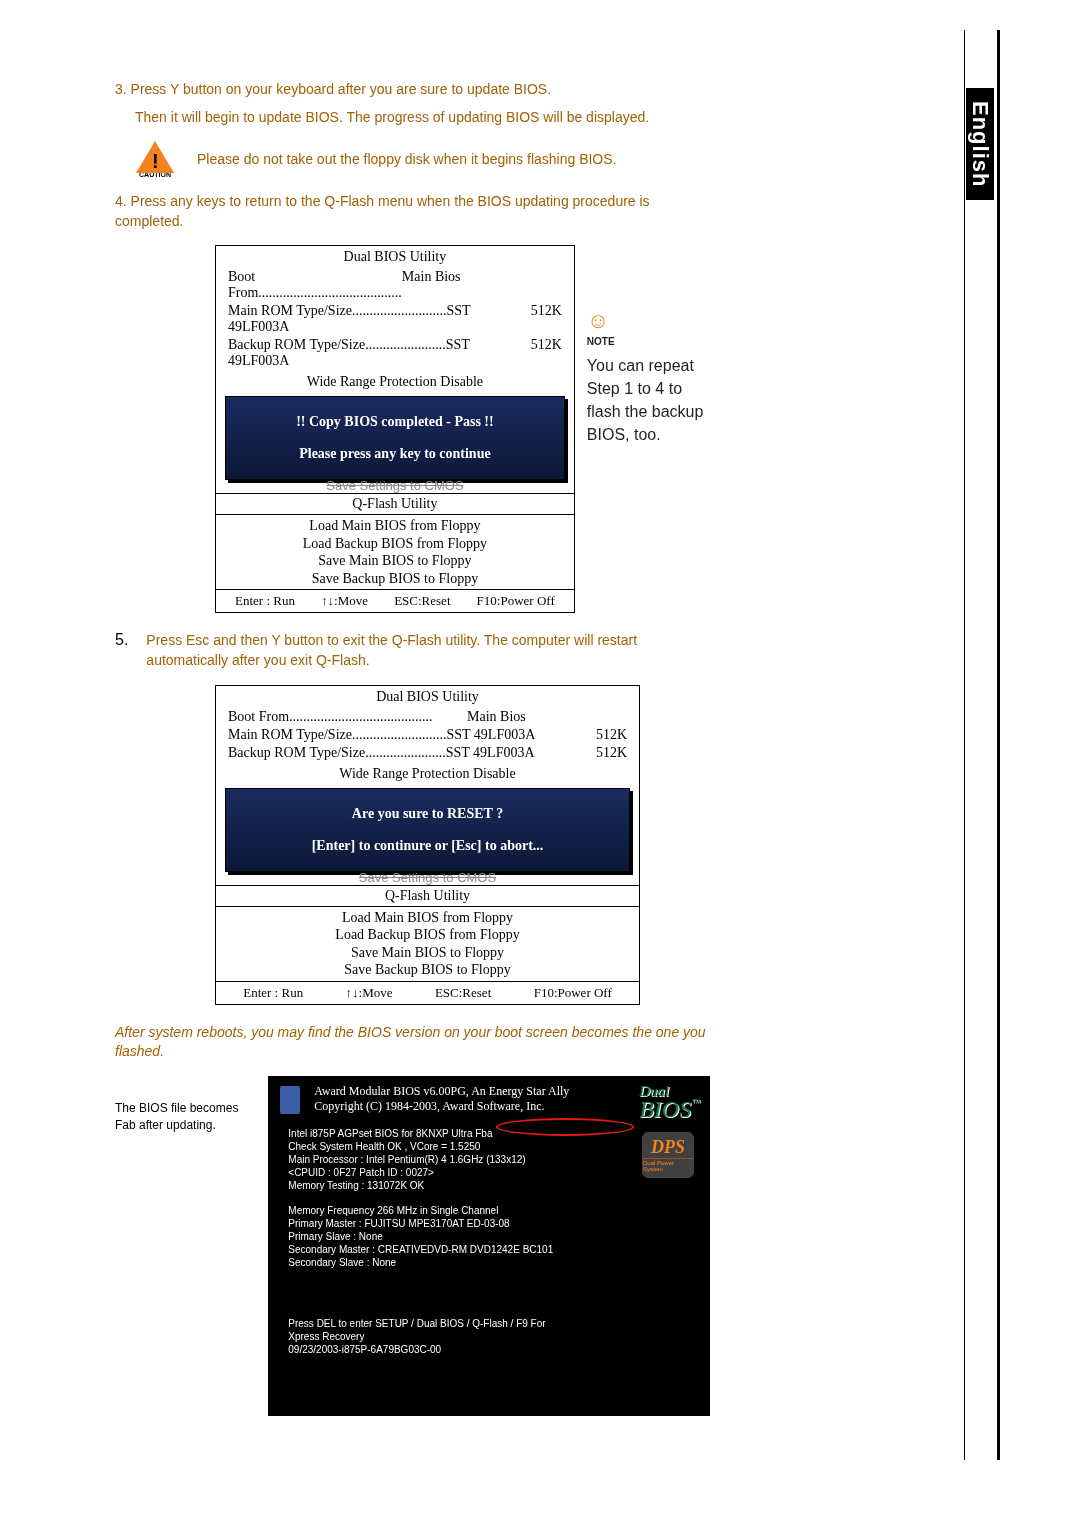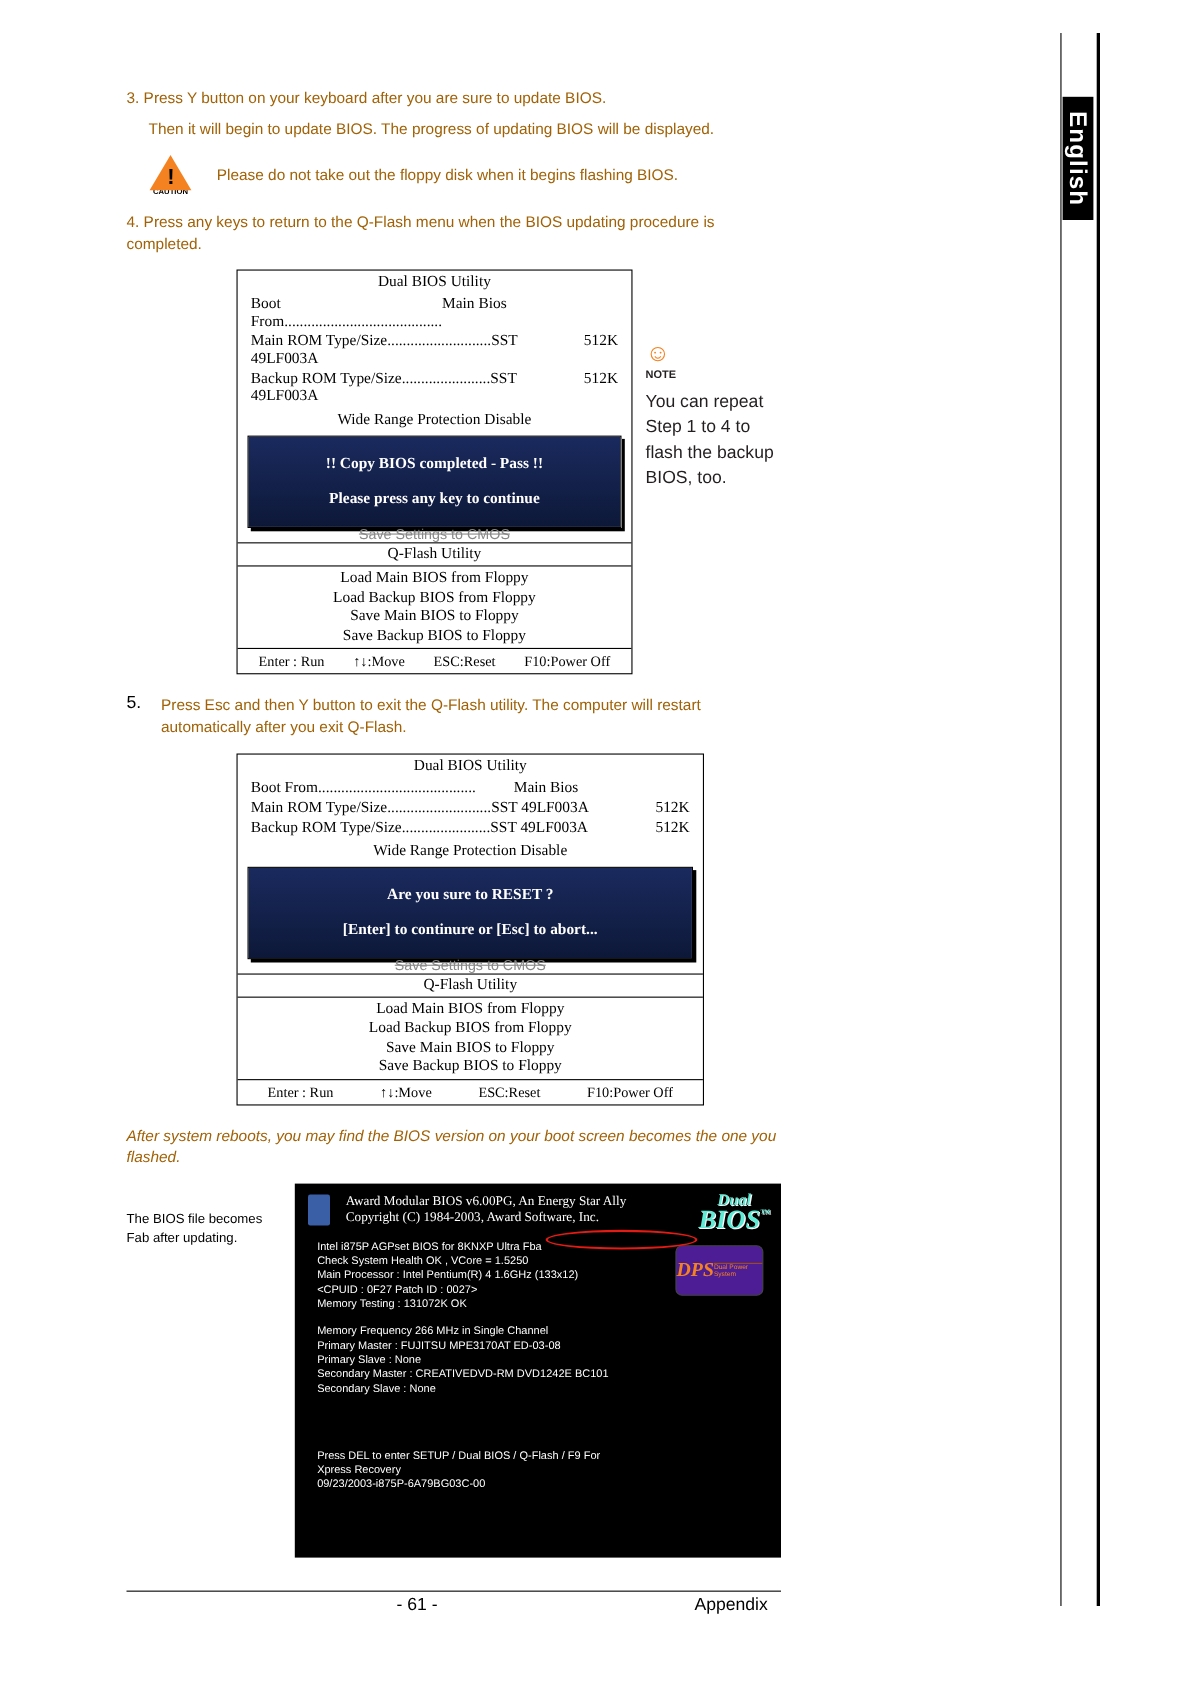--- a/index.html
+++ b/index.html
@@ -33,23 +33,23 @@
     .note-icon { font-size: 22px; color: #f58220; display: inline-block; margin-bottom: -2px; }
     .note-icon-wrap { display: flex; flex-direction: column; align-items: flex-start; margin-bottom: 4px; }
     .note-label { font-size: 10px; font-weight: bold; }
     .step5 { display: flex; gap: 18px; }
     .step5 .num { width: 16px; }
     .boot-panel-wrap { display: flex; gap: 16px; margin-left: 0; margin-top: 14px; }
     .boot-label { width: 140px; font-size: 12px; line-height: 1.4; margin-top: 24px; }
     .boot-panel { width: 450px; height: 340px; background: #000; position: relative; padding: 8px 10px; font-family: Arial, sans-serif; font-size: 11px; }
     .boot-award { color: #fff; font-family: 'Times New Roman', serif; font-size: 12px; line-height: 1.3; margin-left: 36px; }
     .boot-logo { position: absolute; left: 12px; top: 10px; width: 20px; height: 28px; background: #3a5fa6; border-radius: 2px; }
-    .dual-bios-logo { position: absolute; right: 10px; top: 8px; font-family: 'Times New Roman', serif; font-style: italic; font-weight: bold; color: #5eead4; font-size: 15px; text-shadow: 1px 1px 0 #fff; line-height: 0.95; text-align: center; }
+    .dual-bios-logo { position: absolute; right: 10px; top: 8px; font-family: 'Times New Roman', serif; font-style: italic; font-weight: normal; color: #15803d; font-size: 15px; text-shadow: 1px 1px 0 #fff; line-height: 0.95; text-align: left; }
     .dual-bios-logo .d { font-size: 24px; }
-    .dps-logo { position: absolute; right: 16px; top: 56px; width: 80px; height: 46px; background: #4c1d95; border: 1px solid #444; border-radius: 6px; display: flex; flex-direction: row; align-items: center; justify-content: center; }
+    .dps-logo { position: absolute; right: 16px; top: 56px; width: 52px; height: 46px; background: #404040; border: 1px solid #444; border-radius: 6px; display: flex; flex-direction: column; align-items: center; justify-content: center; }
     .dps-logo .dps { color: #f58220; font-weight: bold; font-style: italic; font-family: 'Times New Roman', serif; font-size: 18px; }
     .dps-logo .dpssub { color: #f58220; font-size: 6px; border-top: 1px solid #a05018; padding-top: 1px; }
     .boot-line { color: #fff; font-size: 10px; line-height: 1.3; }
     .boot-block { margin-top: 12px; margin-left: 10px; }
     .circle-annot { position: absolute; left: 228px; top: 42px; width: 138px; height: 18px; border: 2px solid #e31b13; border-radius: 50%; }
     .footer { display: flex; justify-content: space-between; padding: 4px 12px 0; margin-top: 30px; border-top: 1px solid #000; font-size: 16px; }
   </style>
 </head>
 <body>
 
@@ -199,19 +199,14 @@
       </div>
       <div class="boot-block" style="margin-top:48px;">
         <div class="boot-line">Press DEL to enter SETUP / Dual BIOS / Q-Flash / F9 For</div>
         <div class="boot-line">Xpress Recovery</div>
         <div class="boot-line">09/23/2003-i875P-6A79BG03C-00</div>
       </div>
       <div class="circle-annot"></div>
     </div>
   </div>
 
-  <div class="footer">
-    <span></span>
-    <span>- 61 -</span>
-    <span>Appendix</span>
-  </div>
 
 </div>
 
 </body></html>

